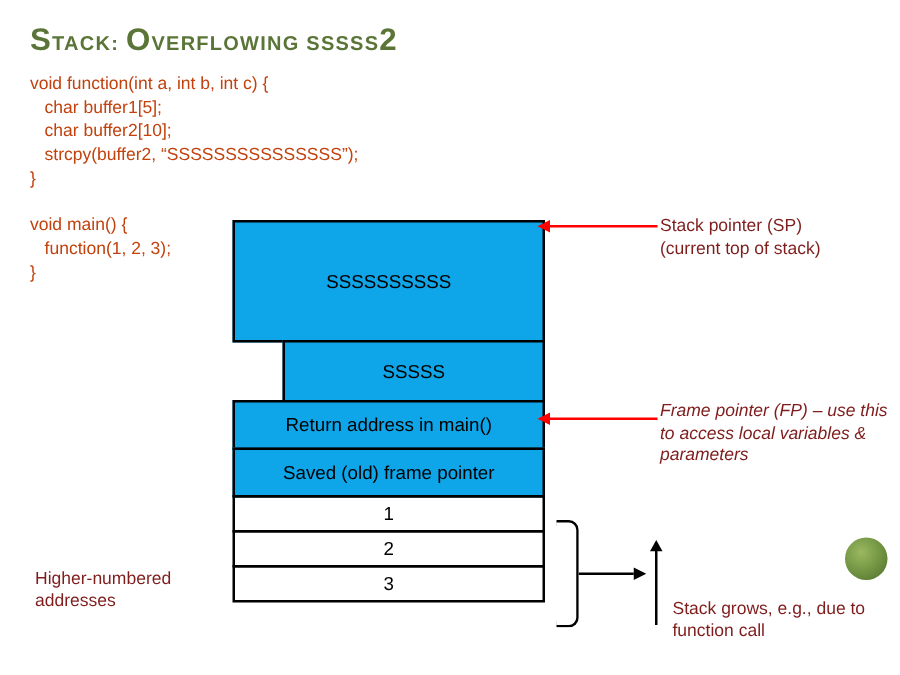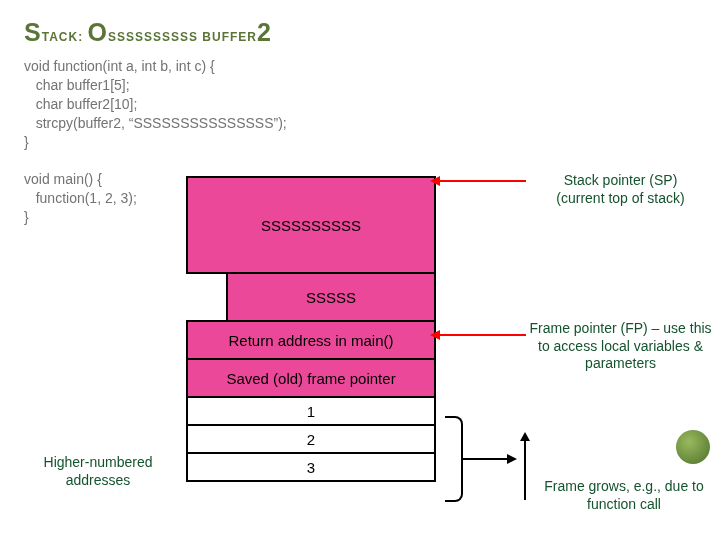--- a/index.html
+++ b/index.html
@@ -11,57 +11,56 @@
   position: relative;
   padding: 18px 24px;
 }
 .title {
   font-size: 25px;
   font-weight: bold;
   letter-spacing: 1px;
   color: #5a7537;
   margin-bottom: 10px;
 }
-.title .small { font-size: 12px; }
+.title .small { font-size: 16px; }
 .code {
   font-size: 14px;
   line-height: 1.35;
-  color: #737373;
+  color: #c2410c;
   white-space: pre;
   margin-bottom: 6px;
 }
 .stack-col {
   position: absolute;
   left: 186px;
   top: 178px;
   width: 250px;
 }
 .cell {
   border: 2px solid #000;
   text-align: center;
   font-size: 15px;
   display: flex;
   align-items: center;
   justify-content: center;
   margin-top: -2px;
 }
-.cell.red { background: #ec4899; color: #000; }
+.cell.red { background: #0ea5e9; color: #000; }
 .cell.tall { height: 98px; }
 .cell.mid { height: 50px; margin-left: 40px; }
 .cell.std { height: 40px; }
 .cell.short { height: 30px; }
 .annot {
   position: absolute;
   font-size: 14px;
-  color: #14532d;
+  color: #7f1d1d;
   line-height: 1.25;
-  text-align: center;
 }
 .sp-label { left: 528px; top: 172px; width: 185px; }
-.fp-label { left: 528px; top: 320px; width: 185px; }
+.fp-label { left: 528px; top: 320px; width: 185px; font-style: italic; }
 .higher-label { left: 28px; top: 454px; width: 140px; }
 .grows-label { left: 538px; top: 478px; width: 172px; }
 .arrow-line-red {
   position: absolute;
   height: 2px;
   background: #ff0000;
 }
 .arrow-head-red-l {
   position: absolute;
   width: 0; height: 0;
@@ -123,21 +122,21 @@
   bottom: 76px;
   width: 34px; height: 34px;
   border-radius: 50%;
   background: radial-gradient(circle at 38% 35%, #9ab85f, #6b8e3e 60%, #4e6a2d);
 }
 </style>
 </head>
 <body>
 
 <div class="title">
-  <span>S</span><span class="small">TACK</span><span class="small">: </span><span>O</span><span class="small">SSSSSSSSSS BUFFER</span><span>2</span>
+  <span>S</span><span class="small">TACK</span><span class="small">: </span><span>O</span><span class="small">VERFLOWING SSSSS</span><span>2</span>
 </div>
 
 <div class="code">void function(int a, int b, int c) {
    char buffer1[5];
    char buffer2[10];
    strcpy(buffer2, “SSSSSSSSSSSSSSS”);
 }
 
 void main() {
    function(1, 2, 3);
@@ -165,15 +164,15 @@
   <div class="arrow-head-red-l"></div>
 </div>
 <div class="annot fp-label">Frame pointer (FP) – use this to access local variables &amp; parameters</div>
 
 <div class="annot higher-label">Higher-numbered addresses</div>
 
 <div class="brace"></div>
 <div class="brace-tip"></div>
 
 <div class="vert-arrow"></div>
-<div class="annot grows-label">Frame grows, e.g., due to function call</div>
+<div class="annot grows-label">Stack grows, e.g., due to function call</div>
 
 <div class="circle"></div>
 
 </body></html>

